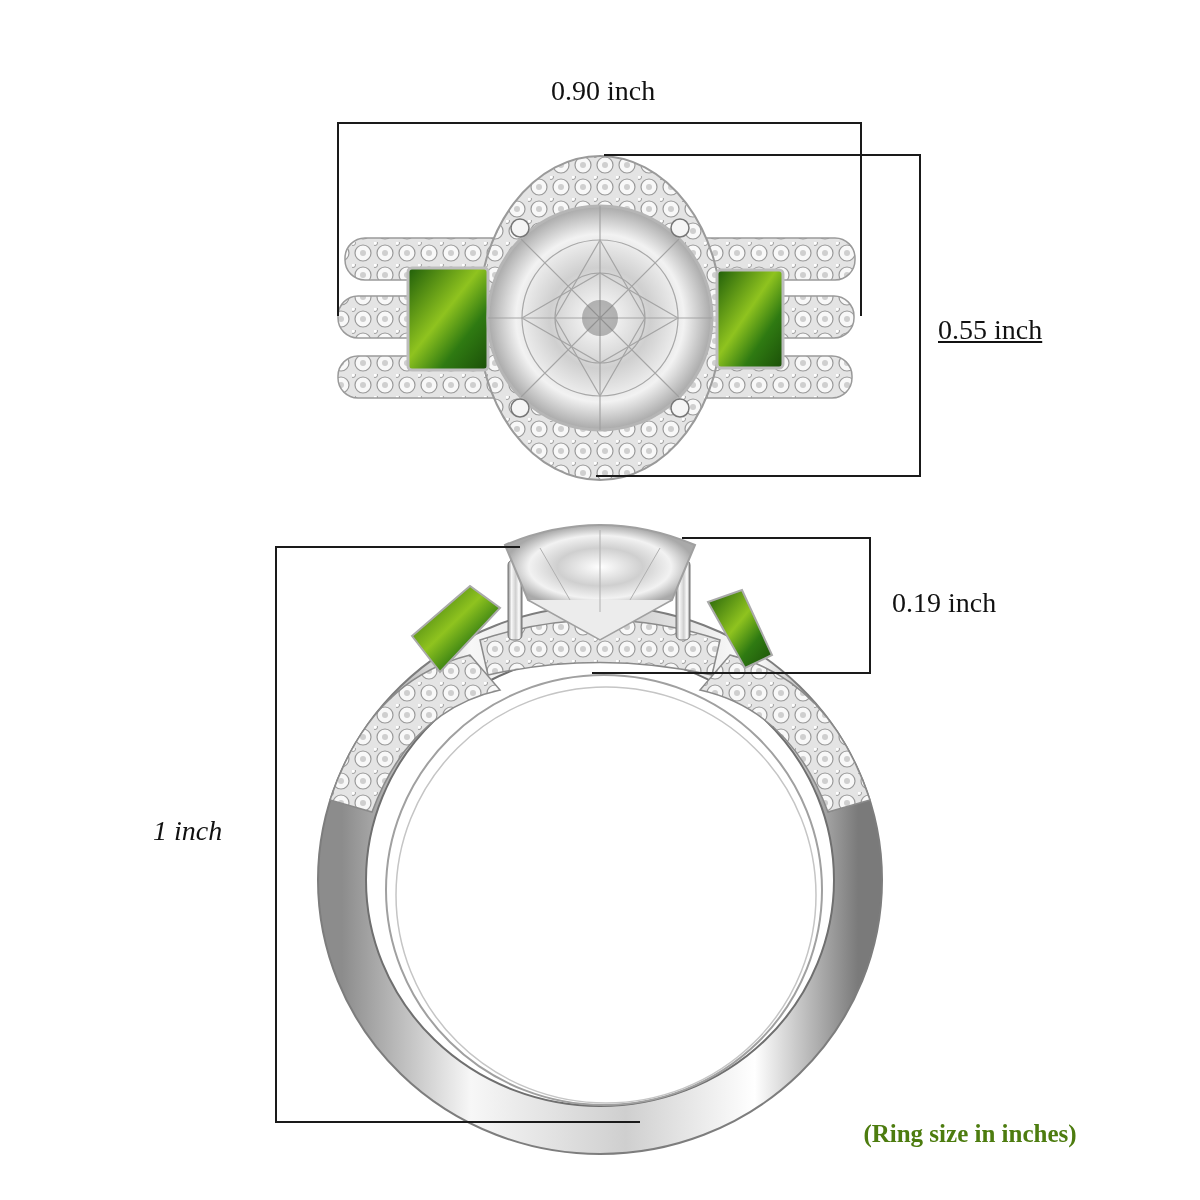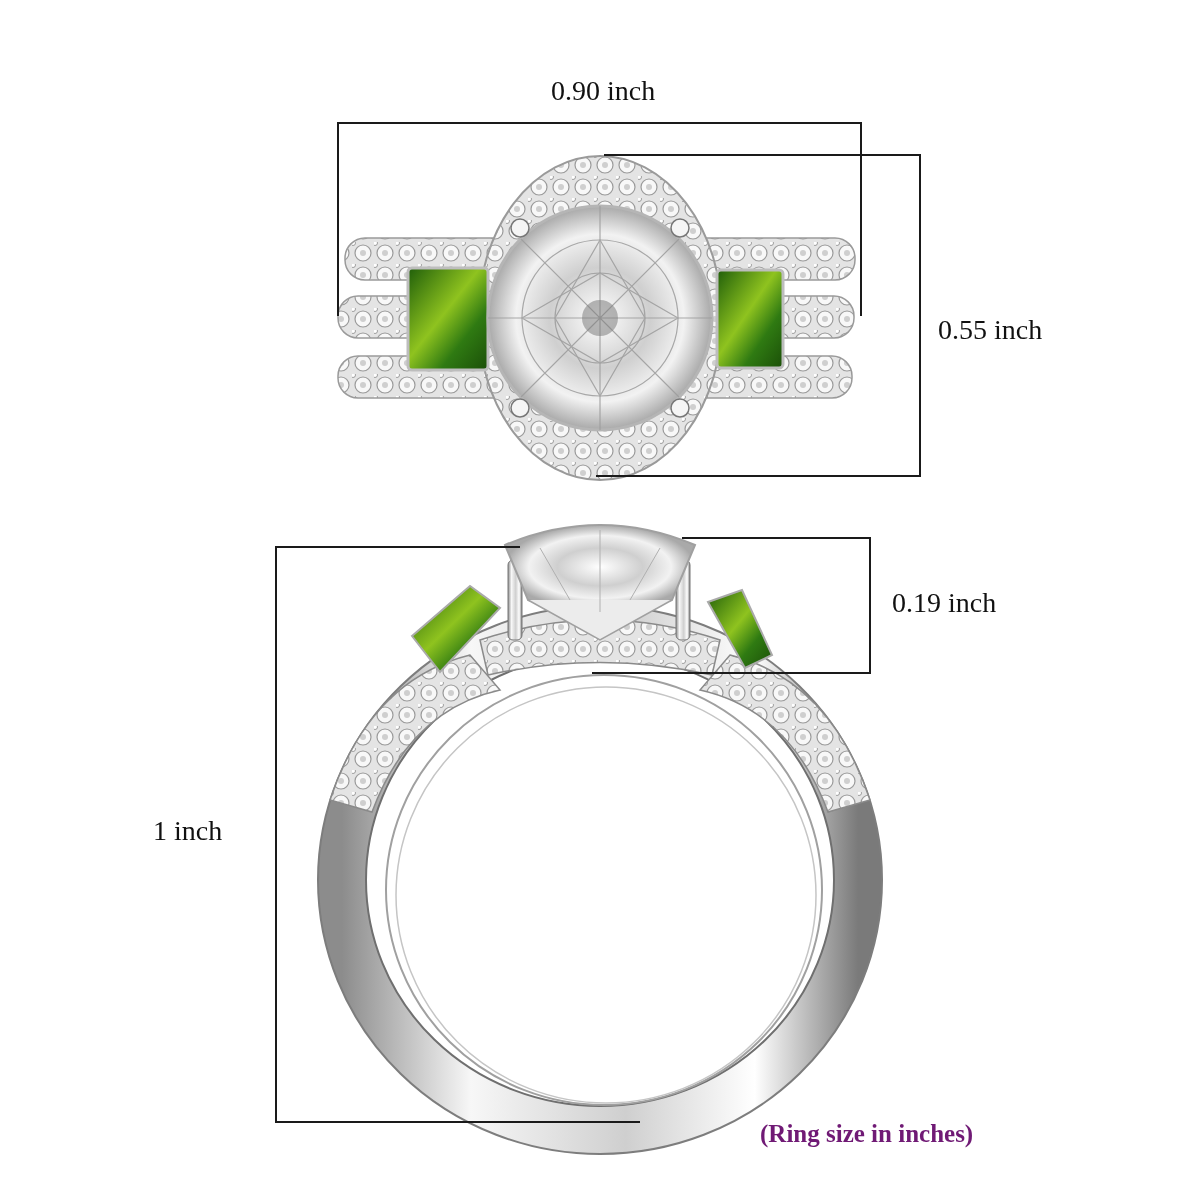--- a/index.html
+++ b/index.html
@@ -1,28 +1,28 @@
 <!DOCTYPE html>
 <html><head>
   <meta charset="utf-8">
   <style>
     html, body { margin: 0; padding: 0; background: #ffffff; }
     body { width: 1200px; height: 1200px; position: relative; overflow: hidden;
            font-family: "Liberation Serif", "DejaVu Serif", serif; color: #111; }
     .label { position: absolute; font-size: 28px; line-height: 1; white-space: nowrap; color: #111; }
-    .note { position: absolute; right: 20px; font-weight: bold; font-size: 25px; line-height: 33px; color: #701a75; }
+    .note { position: absolute; right: 20px; text-align: center; font-weight: bold; font-size: 25px; line-height: 33px; color: #4d7c0f; }
     svg.art { position: absolute; left: 0; top: 0; }
   </style>
 </head>
 <body>
 
 <div class="label" style="left:551px; top:77px;">0.90 inch</div>
-<div class="label" style="left:938px; top:316px;">0.55 inch</div>
+<div class="label" style="left:938px; top:316px;text-decoration:underline;">0.55 inch</div>
 <div class="label" style="left:892px; top:589px;text-align:right;">0.19 inch</div>
-<div class="label" style="left:153px; top:817px;">1 inch</div>
+<div class="label" style="left:153px; top:817px;font-style:italic;">1 inch</div>
 
 <svg class="art" width="1200" height="1200" viewBox="0 0 1200 1200">
   <defs>
     <radialGradient id="gStone" cx="50%" cy="50%" r="50%">
       <stop offset="0%" stop-color="#ffffff"></stop>
       <stop offset="45%" stop-color="#cfcfcf"></stop>
       <stop offset="75%" stop-color="#f2f2f2"></stop>
       <stop offset="100%" stop-color="#a9a9a9"></stop>
     </radialGradient>
     <linearGradient id="gGreen" x1="0" y1="0" x2="1" y2="1">

